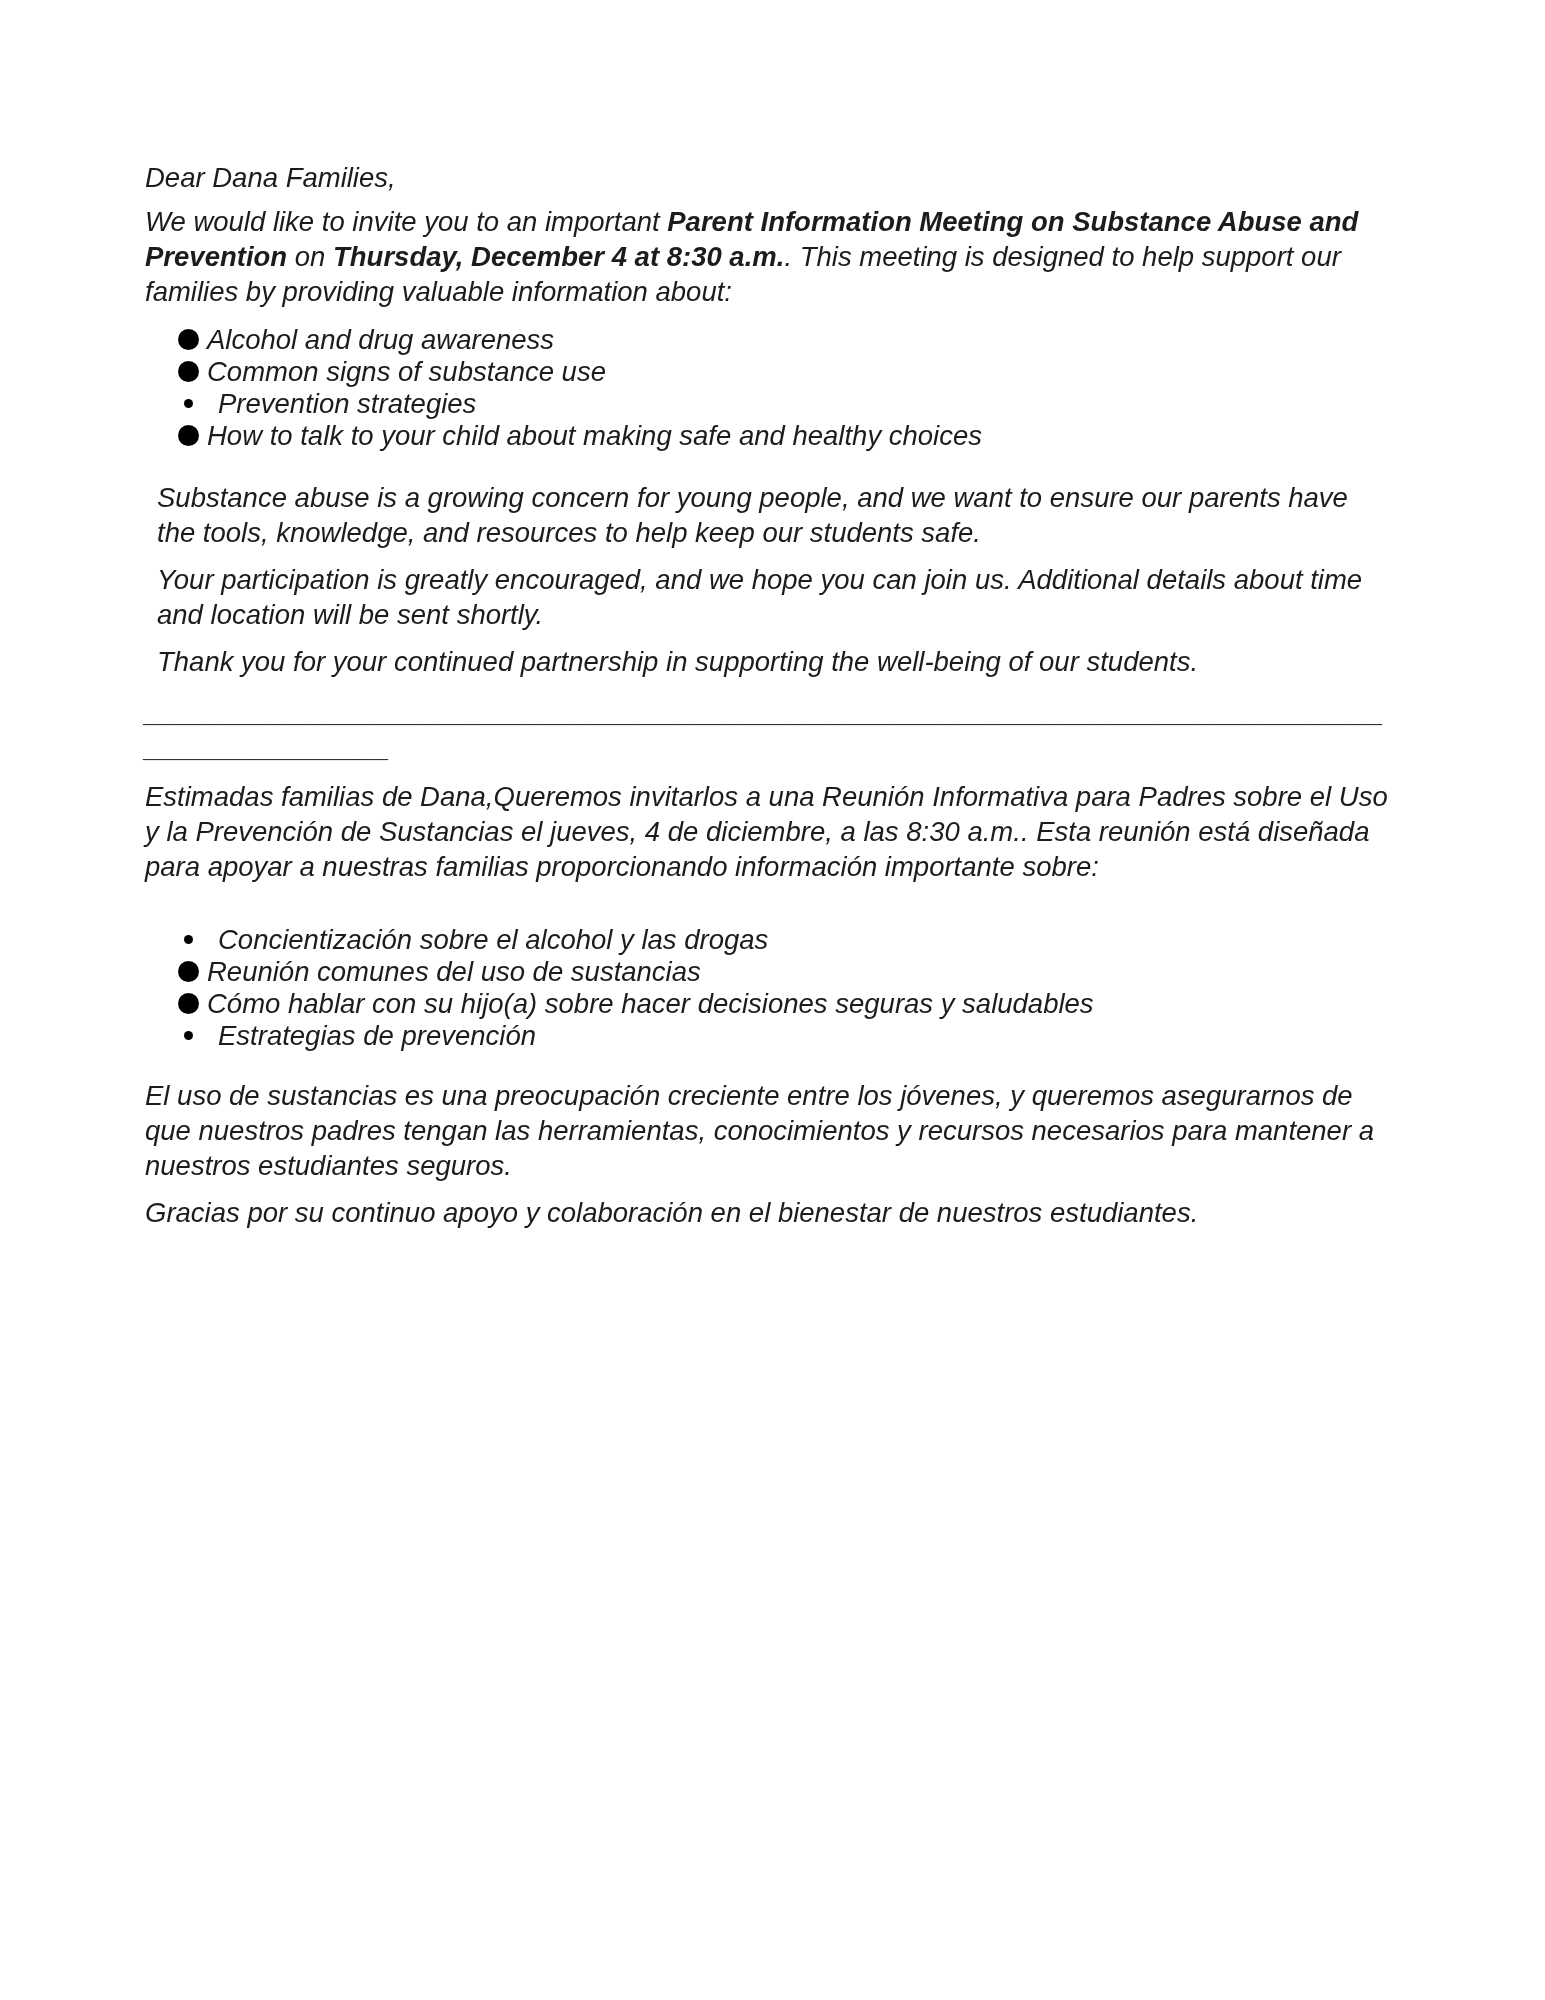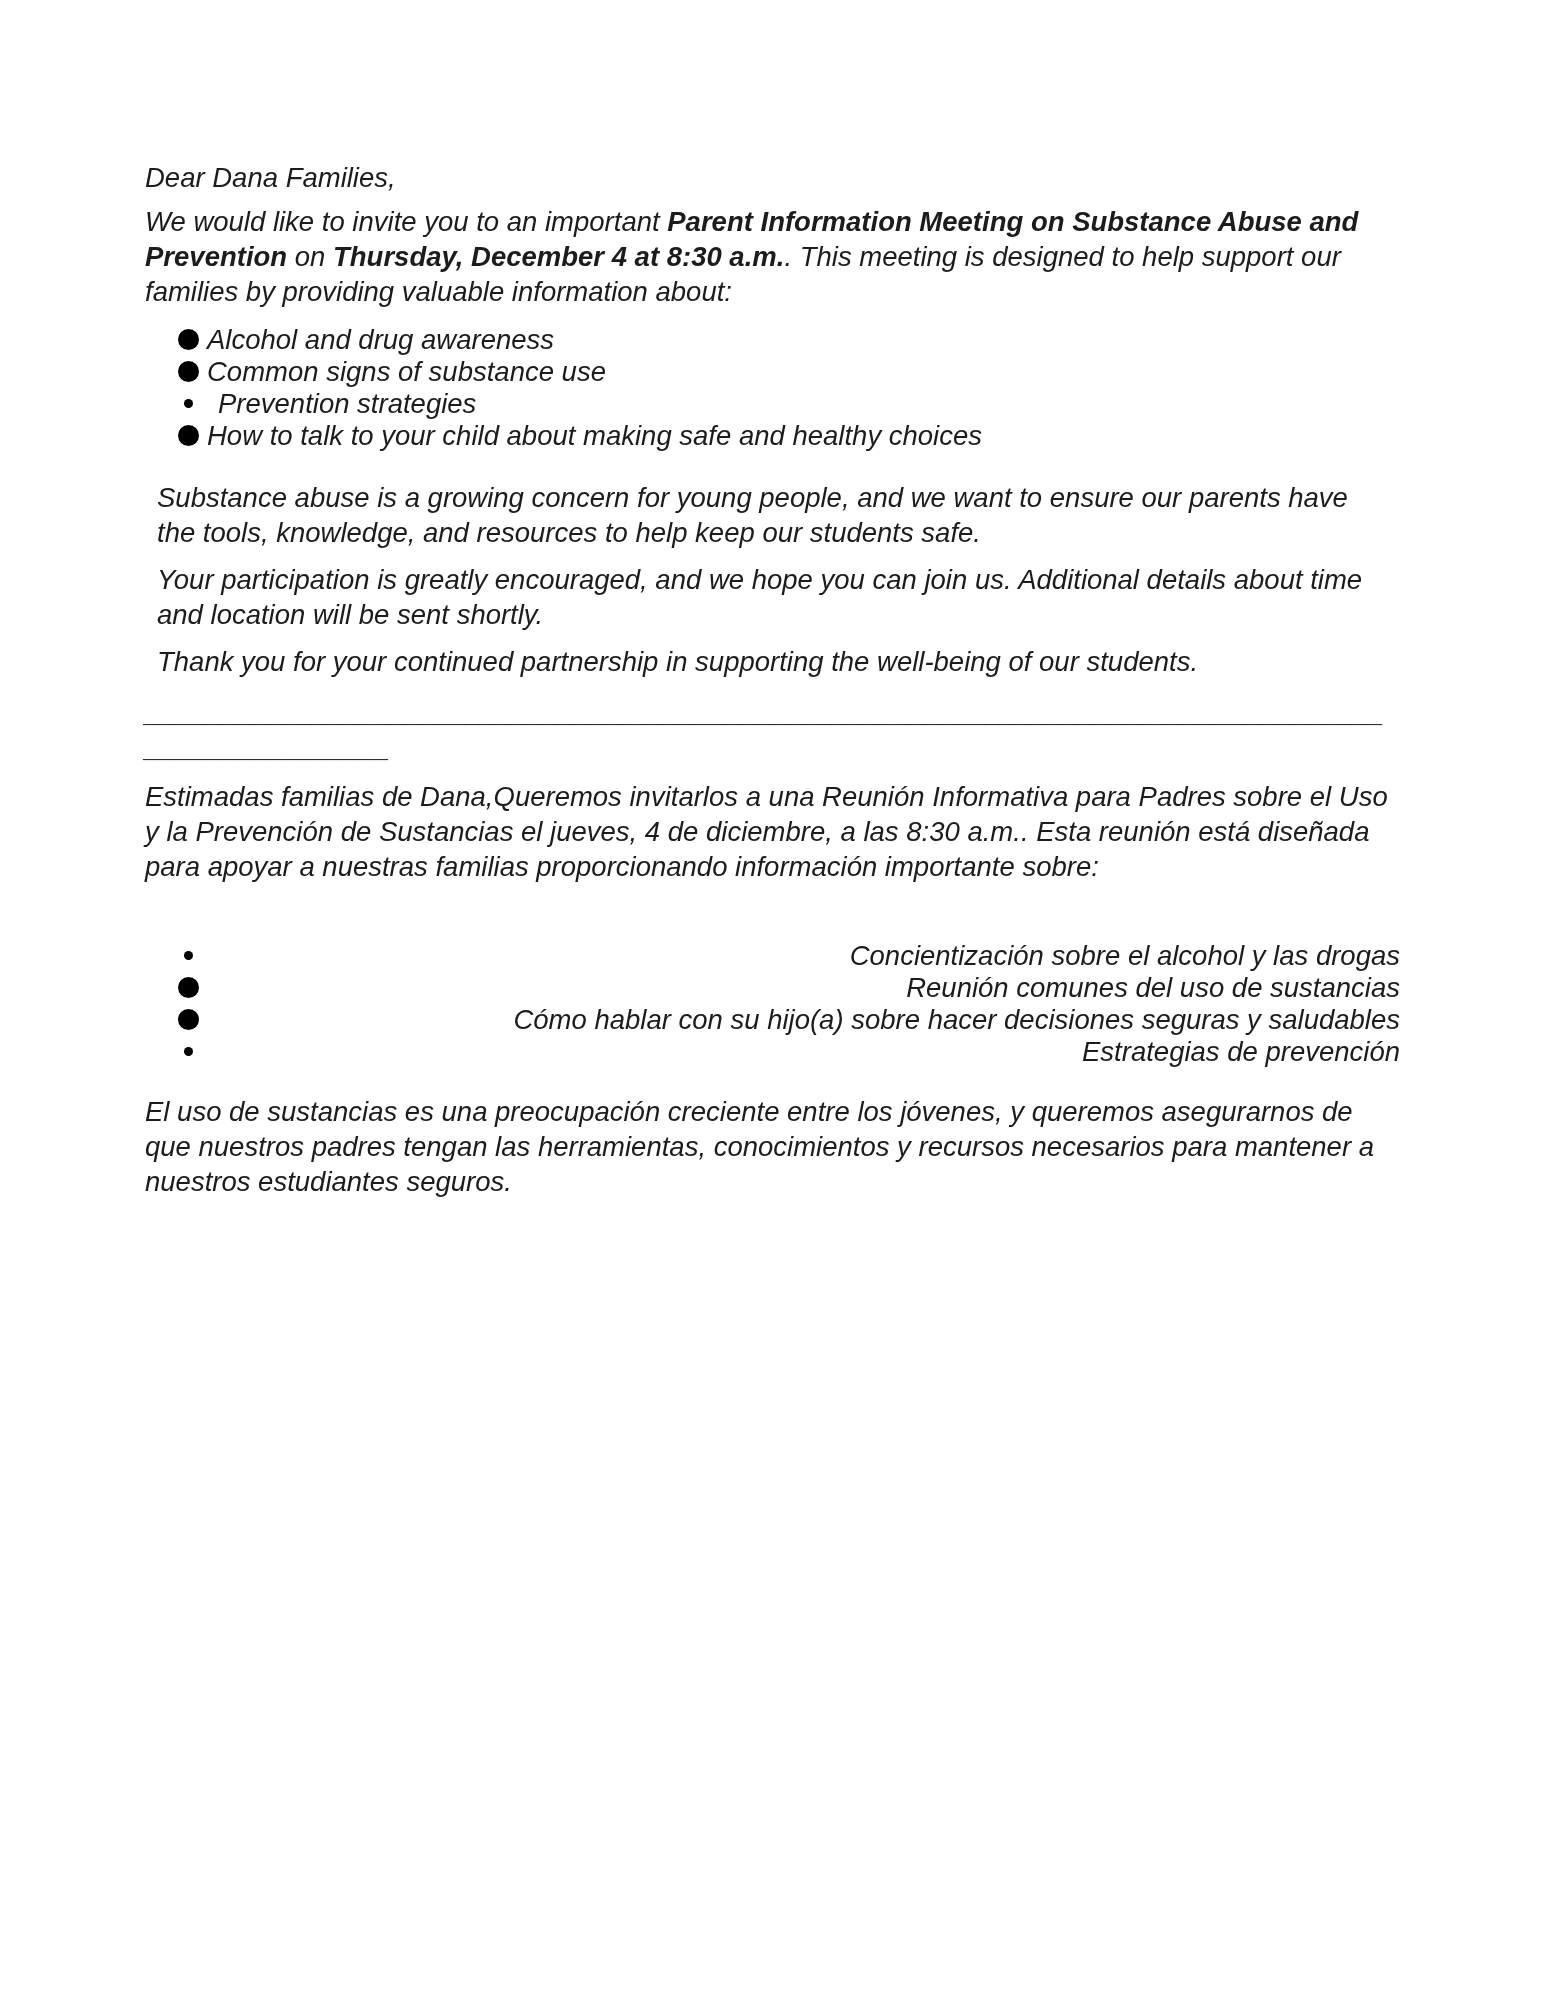--- a/index.html
+++ b/index.html
@@ -20,21 +20,21 @@
     color: #1c1c1c;
   }
   .para { margin: 0 0 13px 0; }
   .greeting { margin-bottom: 9px; }
   .bold { font-weight: 700; }
   ul.bullets {
     list-style: none;
     margin: 15px 0 28px 0;
     padding: 0;
   }
-  ul.bullets-es { margin-top: 56px; margin-bottom: 26px; text-align: right; }
+  ul.bullets-es { margin-top: 40px; margin-bottom: 26px; }
   li.item {
     position: relative;
     line-height: 32px;
     padding-left: 62px;
     margin: 0;
   }
   li.item.small { padding-left: 73px; }
   li.item .dot {
     position: absolute;
     background: #000000;
@@ -79,15 +79,16 @@
 
   <ul class="bullets bullets-es" id="bullets-es">
       <li class="item small"><span class="dot"></span><span class="item-text">Concientización sobre el alcohol y las drogas</span></li>
       <li class="item large"><span class="dot"></span><span class="item-text">Reunión comunes del uso de sustancias</span></li>
       <li class="item large"><span class="dot"></span><span class="item-text">Cómo hablar con su hijo(a) sobre hacer decisiones seguras y saludables</span></li>
       <li class="item small"><span class="dot"></span><span class="item-text">Estrategias de prevención</span></li>
     </ul>
 
   <div class="paragroup es" id="body-es">
       <p>El uso de sustancias es una preocupación creciente entre los jóvenes, y queremos asegurarnos de que nuestros padres tengan las herramientas, conocimientos y recursos necesarios para mantener a nuestros estudiantes seguros.</p>
+      <p>Gracias por su continuo apoyo y colaboración en el bienestar de nuestros estudiantes.</p>
     </div>
 
 </div>
 
 </body></html>

